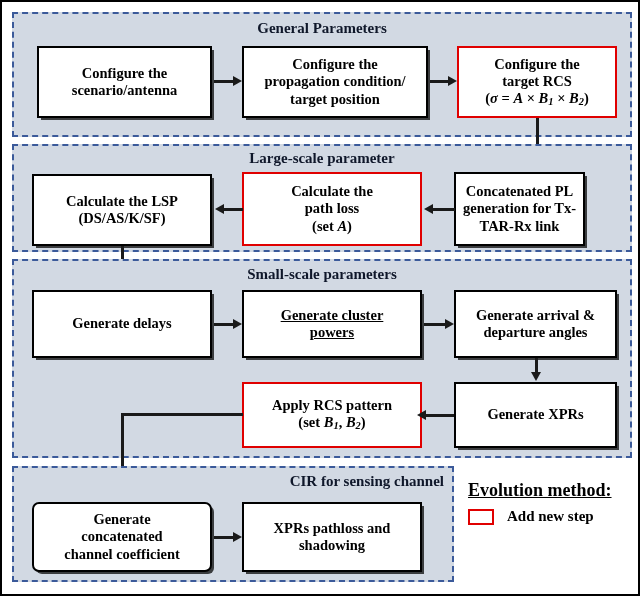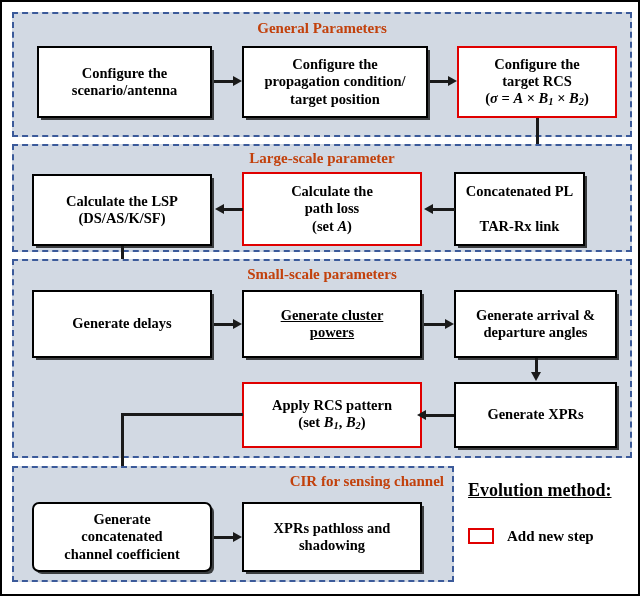--- a/index.html
+++ b/index.html
@@ -26,21 +26,21 @@
     background: #d2d9e3;
     border: 2px dashed #3b5a9a;
     box-sizing: border-box;
   }
   .panel-title {
     position: absolute;
     width: 100%;
     text-align: center;
     font-weight: bold;
     font-size: 15px;
-    color: #c2410c;
+    color: #0f172a;
     letter-spacing: 0px;
     white-space: nowrap;
   }
 
   
   .box {
     position: absolute;
     background: #ffffff;
     border: 2px solid #000000;
     box-sizing: border-box;
@@ -97,23 +97,23 @@
     width: 168px;
   }
   .legend-title {
     font-weight: bold;
     font-size: 18px;
     text-decoration: underline;
     color: #000;
     white-space: nowrap;
   }
   .legend-row {
-    margin-top: 27px;
+    margin-top: 7px;
     display: flex;
-    align-items: flex-start;
+    align-items: center;
   }
   .legend-swatch {
     width: 26px;
     height: 16px;
     border: 2.5px solid #e00000;
     background: #ffffff;
     box-sizing: border-box;
     flex: 0 0 auto;
   }
   .legend-label {
@@ -179,21 +179,21 @@
     <div class="inner">
       <span>Calculate the</span><br>
       <span>path loss</span><br>
       <span><span>(</span><span>set</span> <span class="mi">A</span><span>)</span></span>
     </div>
   </div>
 
   <div class="box" style="left:452px; top:170px; width:131px; height:74px;">
     <div class="inner">
       <span>Concatenated  PL</span><br>
-      <br>
+      <span>generation for Tx-</span><br>
       <span>TAR-Rx link</span>
     </div>
   </div>
 
   <div class="line" style="left:222px; top:206px; width:19px; height:2.5px;"></div>
   <div class="arrow-l" style="left:213px; top:202px;"></div>
 
   <div class="line" style="left:431px; top:206px; width:22px; height:2.5px;"></div>
   <div class="arrow-l" style="left:422px; top:202px;"></div>
 

